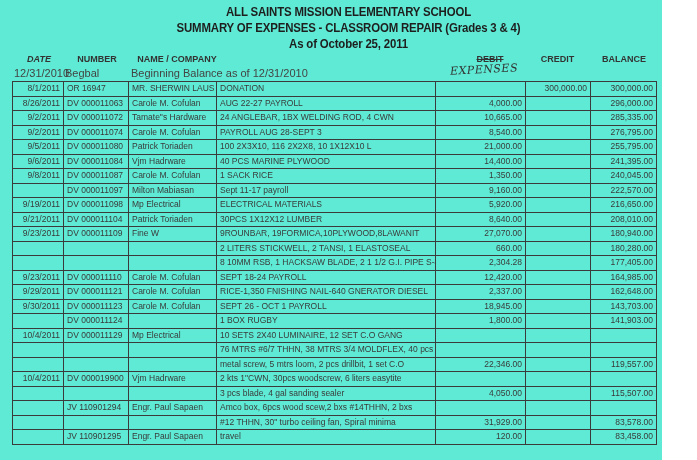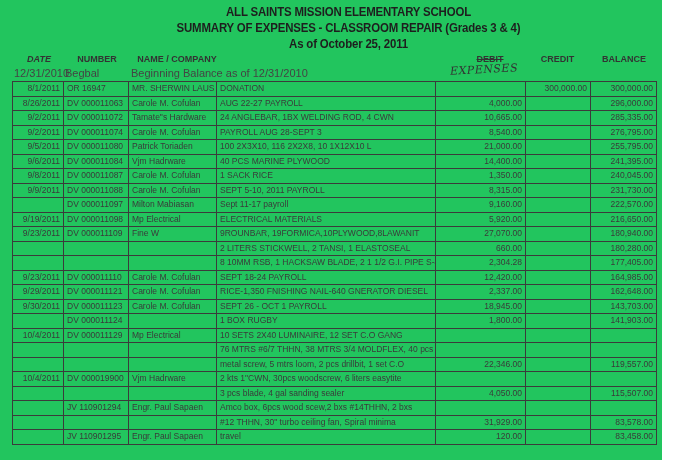--- a/index.html
+++ b/index.html
@@ -1,21 +1,21 @@
 <!DOCTYPE html>
 <html><head>
 <meta charset="utf-8">
 <style>
   html, body { margin: 0; padding: 0; }
   body {
     width: 697px; height: 460px; background: #ffffff; position: relative; overflow: hidden;
     font-family: "Liberation Sans", sans-serif; color: #2a2a2a;
   }
   .page {
-    position: absolute; left: 0; top: 0; width: 662px; height: 460px; background: #22c55e;
+    position: absolute; left: 0; top: 0; width: 662px; height: 460px; background: #5eead4;
   }
   .title {
     position: absolute; left: 0; width: 697px; text-align: center;
     font-weight: bold; color: #1e1e1e; letter-spacing: -0.2px;
     transform: scaleX(0.88); transform-origin: center;
   }
   .t1 { top: 4px; font-size: 13px; }
   .t2 { top: 20px; font-size: 13px; }
   .t3 { top: 36px; font-size: 13px; }
   .hdr {
@@ -129,47 +129,47 @@
         <tr>
           <td class="date">9/8/2011</td>
           <td>DV 000011087</td>
           <td>Carole M. Cofulan</td>
           <td>1 SACK RICE</td>
           <td class="num">1,350.00</td>
           <td class="num"></td>
           <td class="num">240,045.00</td>
         </tr>
         <tr>
-          <td class="date">9/9/2011</td>
-          <td>DV 000011088</td>
-          <td>Carole M. Cofulan</td>
-          <td>SEPT 5-10, 2011 PAYROLL</td>
-          <td class="num">8,315.00</td>
-          <td class="num"></td>
-          <td class="num">231,730.00</td>
-        </tr>
-        <tr>
           <td class="date"></td>
           <td>DV 000011097</td>
           <td>Milton Mabiasan</td>
           <td>Sept 11-17 payroll</td>
           <td class="num">9,160.00</td>
           <td class="num"></td>
           <td class="num">222,570.00</td>
         </tr>
         <tr>
           <td class="date">9/19/2011</td>
           <td>DV 000011098</td>
           <td>Mp Electrical</td>
           <td>ELECTRICAL MATERIALS</td>
           <td class="num">5,920.00</td>
           <td class="num"></td>
           <td class="num">216,650.00</td>
         </tr>
         <tr>
+          <td class="date">9/21/2011</td>
+          <td>DV 000011104</td>
+          <td>Patrick Toriaden</td>
+          <td>30PCS 1X12X12 LUMBER</td>
+          <td class="num">8,640.00</td>
+          <td class="num"></td>
+          <td class="num">208,010.00</td>
+        </tr>
+        <tr>
           <td class="date">9/23/2011</td>
           <td>DV 000011109</td>
           <td>Fine W</td>
           <td>9ROUNBAR, 19FORMICA,10PLYWOOD,8LAWANIT</td>
           <td class="num">27,070.00</td>
           <td class="num"></td>
           <td class="num">180,940.00</td>
         </tr>
         <tr>
           <td class="date"></td>

